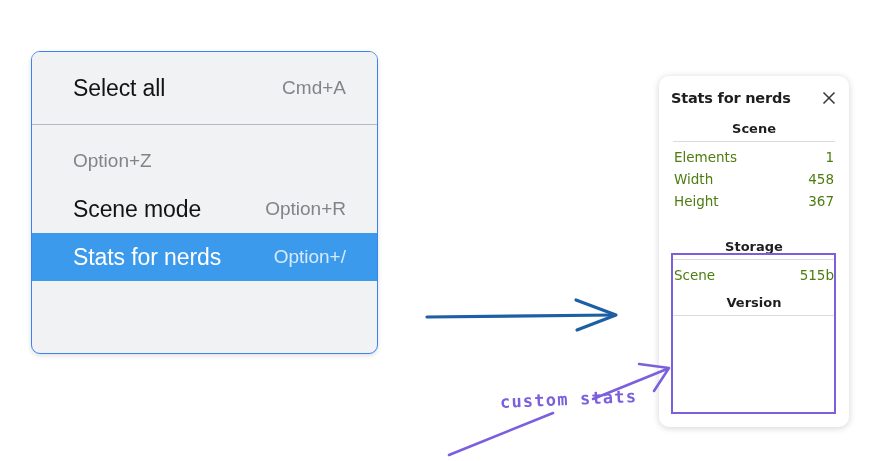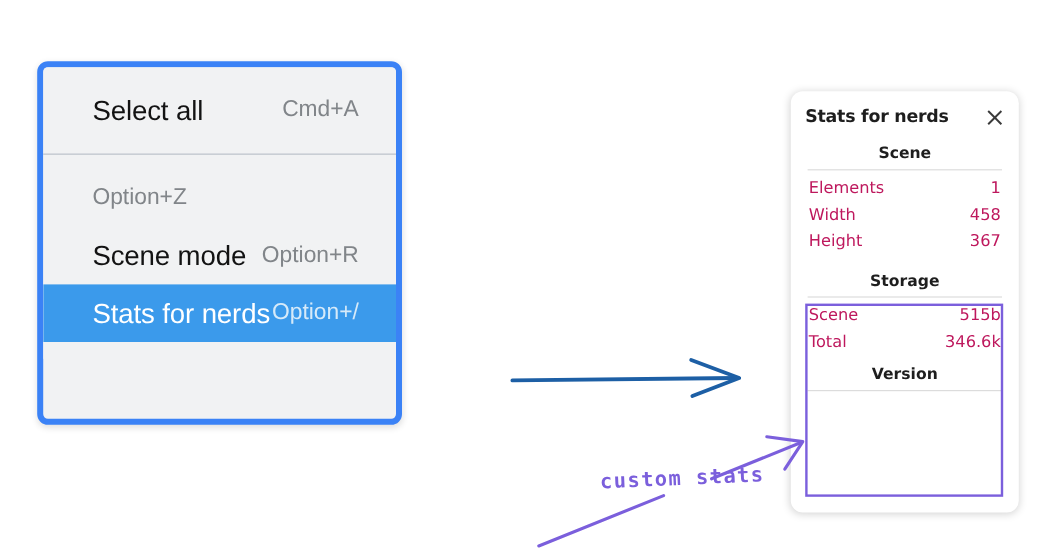--- a/index.html
+++ b/index.html
@@ -13,24 +13,24 @@
     font-family: "Liberation Sans", sans-serif;
     position: relative;
     overflow: hidden;
   }
 
   
   #context-menu {
     position: absolute;
     left: 31px;
     top: 51px;
-    width: 304px;
+    width: 347px;
     height: 303px;
     background: #f1f2f3;
-    border: 5px solid #3b82f6;
+    border: 1px solid #3b82f6;
     border-radius: 9px;
     box-shadow: 0 2px 5px rgba(0,0,0,0.12);
     overflow: hidden;
     box-sizing: border-box;
   }
   .menu-section { background: #f1f2f3; }
   .menu-divider {
     height: 1px;
     background: #b4bac2;
     width: 100%;
@@ -109,21 +109,21 @@
   .sp-hr {
     height: 1px;
     background: #dcdcdc;
     margin: 0 2px 4px 2px;
   }
   .sp-row {
     display: flex;
     align-items: center;
     justify-content: space-between;
     font-size: 13.5px;
-    color: #be185d;
+    color: #4d7c0f;
     padding: 3px 3px;
     gap: 36px;
   }
   .sp-row .sp-key { white-space: nowrap; }
   .sp-row .sp-val { white-space: nowrap; }
   .sp-note {
     font-size: 13.5px;
     color: #3f3f3f;
     padding: 4px 3px;
     white-space: nowrap;
@@ -225,30 +225,26 @@
     <div class="sp-row">
       <span class="sp-key">Width</span>
       <span class="sp-val">458</span>
     </div>
     <div class="sp-row">
       <span class="sp-key">Height</span>
       <span class="sp-val">367</span>
     </div>
   </div>
 
-  <div style="margin-top:12px;">
+  <div style="margin-top:24px;">
     <div class="sp-group-head">Storage</div>
     <div class="sp-hr"></div>
     <div class="sp-row">
       <span class="sp-key">Scene</span>
       <span class="sp-val">515b</span>
-    </div>
-    <div class="sp-row">
-      <span class="sp-key">Total</span>
-      <span class="sp-val">346.6k</span>
     </div>
   </div>
 
   <div style="margin-top:6px;">
     <div class="sp-group-head">Version</div>
     <div class="sp-hr"></div>
   </div>
 
 </div>
 

